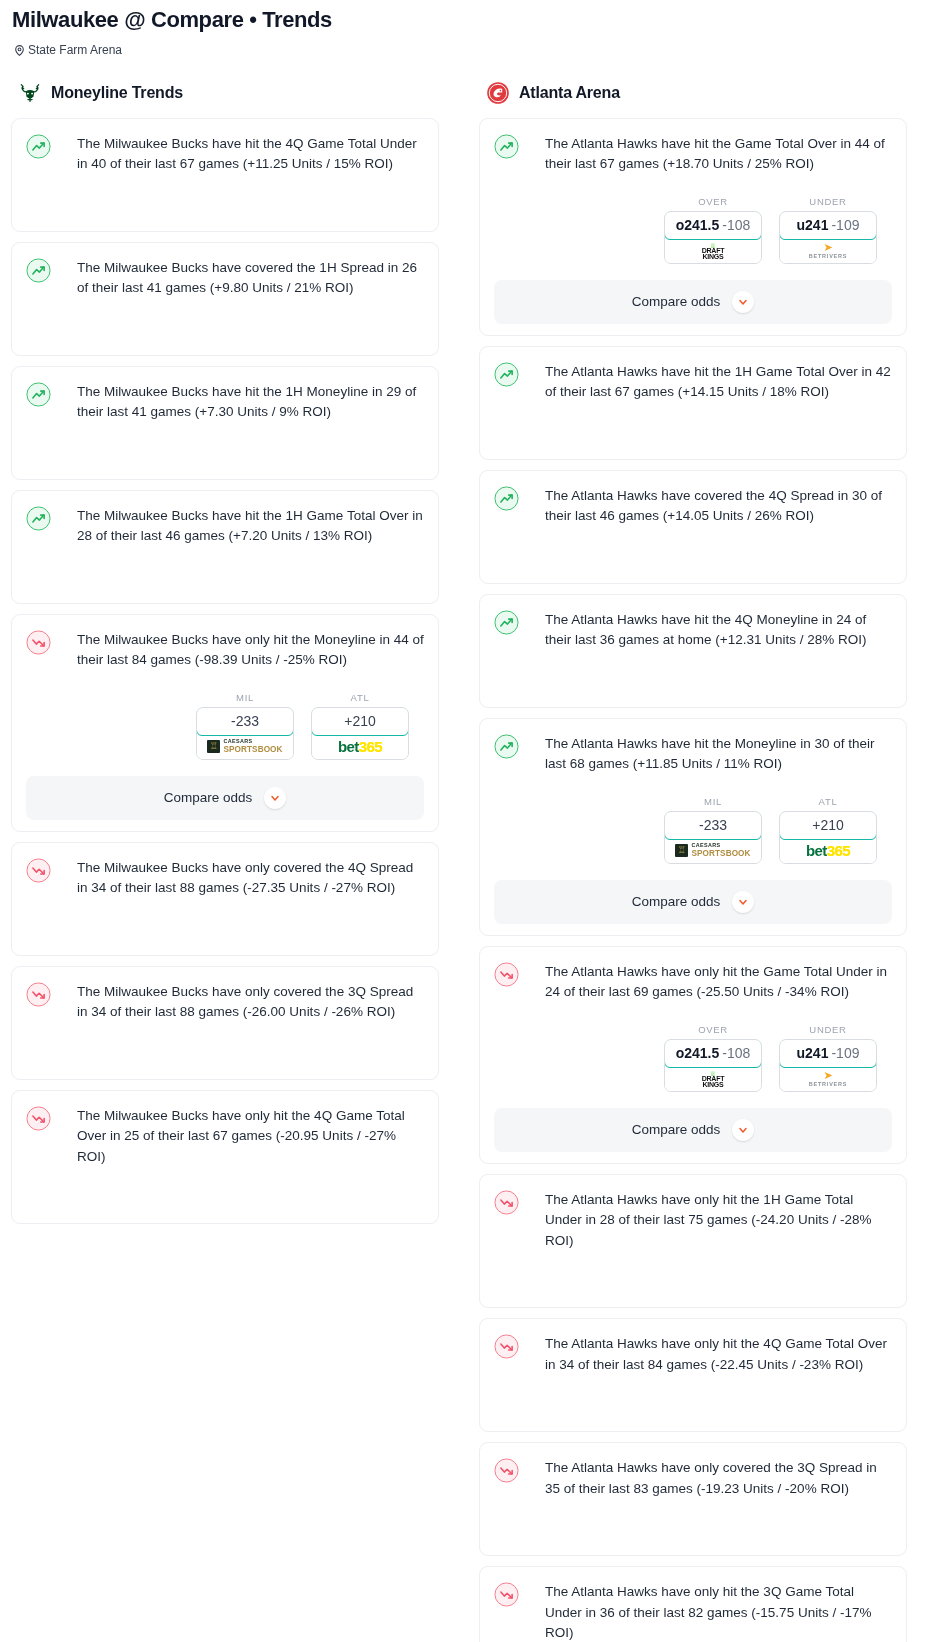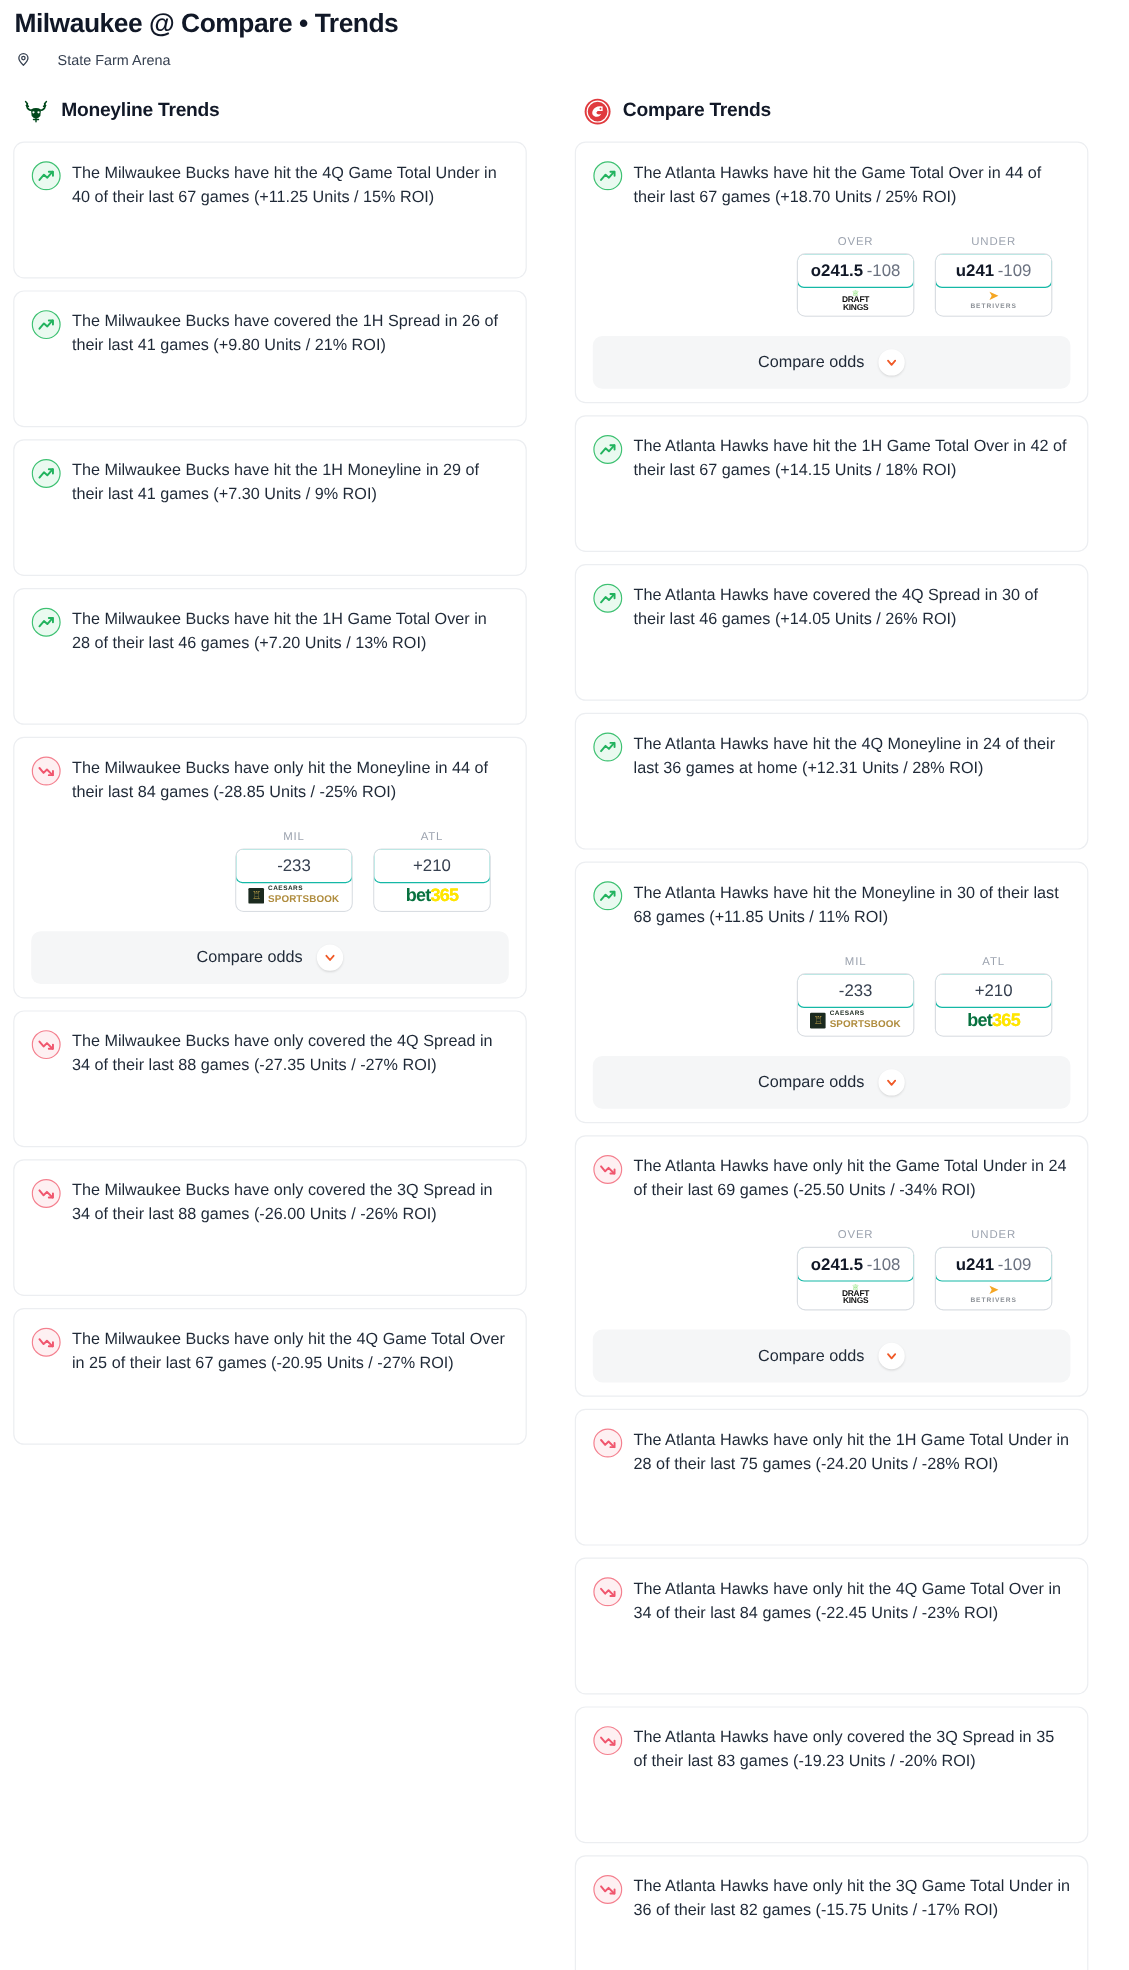--- a/index.html
+++ b/index.html
@@ -16,21 +16,21 @@
   .page-title {
     font-size: 22px;
     font-weight: bold;
     letter-spacing: -0.4px;
     color: #111827;
     line-height: 1.25;
   }
   .venue-row {
     display: flex;
     align-items: flex-start;
-    gap: 22px;
+    gap: 2px;
     margin-top: 9px;
     padding-left: 1px;
   }
   .venue-text { font-size: 12px; color: #374151; }
   .pin-icon { width: 13px; height: 13px; display: block; flex: 0 0 auto; }
 
   .columns {
     display: flex;
     align-items: flex-start;
     gap: 40px;
@@ -55,21 +55,21 @@
   .team-logo { width: 24px; height: 24px; flex: 0 0 auto; display: block; }
 
   .trend-card {
     border: 1px solid #eceef1;
     border-radius: 9px;
     background: #fff;
     margin-bottom: 10px;
     padding: 14px 14px 0 14px;
     overflow: hidden;
   }
-  .trend-top { display: flex; gap: 9px; align-items: flex-start; }
+  .trend-top { display: flex; gap: 26px; align-items: flex-start; }
   .trend-icon { width: 25px; height: 25px; flex: 0 0 auto; margin-top: 1px; }
   .trend-text {
     font-size: 13.5px;
     line-height: 1.52;
     color: #1f2937;
     padding-top: 1px;
   }
   .card-pad { height: 56px; }
 
   .odds-wrap {
@@ -236,21 +236,21 @@
         </div>
         <div class="card-pad"></div>
       </div>
       <div class="trend-card">
         <div class="trend-top">
           <span class="trend-icon"><svg viewBox="0 0 40 40" width="25" height="25">
               <circle cx="20" cy="20" r="18.5" fill="#fef0f2" stroke="#f4808f" stroke-width="1.6"></circle>
               <path d="M11 16 L16.5 22.5 L21 18 L28.5 25.5" fill="none" stroke="#f0566e" stroke-width="2.6" stroke-linecap="round" stroke-linejoin="round"></path>
               <path d="M23.5 25.5 L29 25.5 L29 20" fill="none" stroke="#f0566e" stroke-width="2.6" stroke-linecap="round" stroke-linejoin="round"></path>
             </svg></span>
-          <span class="trend-text">The Milwaukee Bucks have only hit the Moneyline in 44 of their last 84 games (-28.85 Units / -25% ROI)</span>
+          <span class="trend-text">The Milwaukee Bucks have only hit the Moneyline in 44 of their last 84 games (-98.39 Units / -25% ROI)</span>
         </div>
         <div class="odds-wrap">
           <div class="odds-col">
             <div class="odds-label">MIL</div>
             <div class="odds-box">
               <div class="odds-price">
                 <span class="">-233</span>
               </div>
               <div class="book-slot">
                 <span class="bk-caesars">
@@ -321,21 +321,21 @@
       </div>
     </div>
     <div class="col">
       <div class="col-header">
         <span class="team-logo"><svg viewBox="0 0 40 40" width="24" height="24">
             <circle cx="20" cy="20" r="18" fill="#e03a3e"></circle>
             <circle cx="20" cy="20" r="14.5" fill="none" stroke="#fff" stroke-width="1.6"></circle>
             <path d="M27 13 Q17 11 13 19 Q11 25 17 27 Q23 28 25 23 Q22 25 19 23 Q17 21 20 19 L27 19 Z" fill="#fff"></path>
             <circle cx="24" cy="16" r="1.3" fill="#e03a3e"></circle>
           </svg></span>
-        <span class="col-header-title">Compare Trends</span>
+        <span class="col-header-title">Atlanta Arena</span>
       </div>
       <div class="trend-card">
         <div class="trend-top">
           <span class="trend-icon"><svg viewBox="0 0 40 40" width="25" height="25">
               <circle cx="20" cy="20" r="18.5" fill="#eafaf0" stroke="#3ec172" stroke-width="1.6"></circle>
               <path d="M11 25.5 L17 18.5 L21.5 22.5 L28.5 14.5" fill="none" stroke="#22b35e" stroke-width="2.6" stroke-linecap="round" stroke-linejoin="round"></path>
               <path d="M23.5 14.5 L29 14.5 L29 20" fill="none" stroke="#22b35e" stroke-width="2.6" stroke-linecap="round" stroke-linejoin="round"></path>
             </svg></span>
           <span class="trend-text">The Atlanta Hawks have hit the Game Total Over in 44 of their last 67 games (+18.70 Units / 25% ROI)</span>
         </div>

